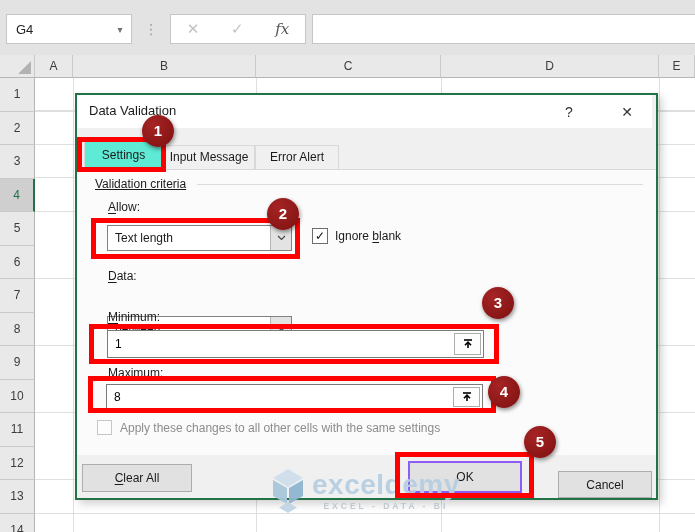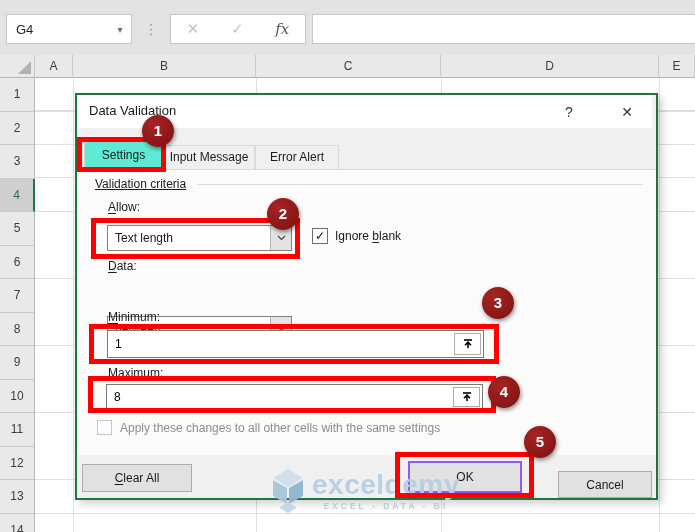--- a/index.html
+++ b/index.html
@@ -177,21 +177,21 @@
         <span class="cval">Text length</span>
         <span class="cbtn">
             <svg width="9" height="6" viewBox="0 0 9 6">
               <path d="M1 1l3.5 3.5L8 1" stroke="#444" stroke-width="1.2" fill="none"></path>
             </svg>
           </span>
       </div>
       <div class="chk" style="left:235px; top:58px;">✓</div>
       <span class="chklabel" style="left:258px; top:59px;"><span>Ignore </span><span class="mn">b</span><span>lank</span></span>
 
-      <span class="flabel" style="left:31px; top:89px;"><span class="mn">D</span><span>ata:</span></span>
+      <span class="flabel" style="left:31px; top:99px;"><span class="mn">D</span><span>ata:</span></span>
       <div class="combo" style="left:30px; top:123px;margin-top:23px;">
         <span class="cval">between</span>
         <span class="cbtn">
             <svg width="9" height="6" viewBox="0 0 9 6">
               <path d="M1 1l3.5 3.5L8 1" stroke="#444" stroke-width="1.2" fill="none"></path>
             </svg>
           </span>
       </div>
 
       <span class="flabel" style="left:31px; top:140px;"><span class="mn">M</span><span>inimum:</span></span>

